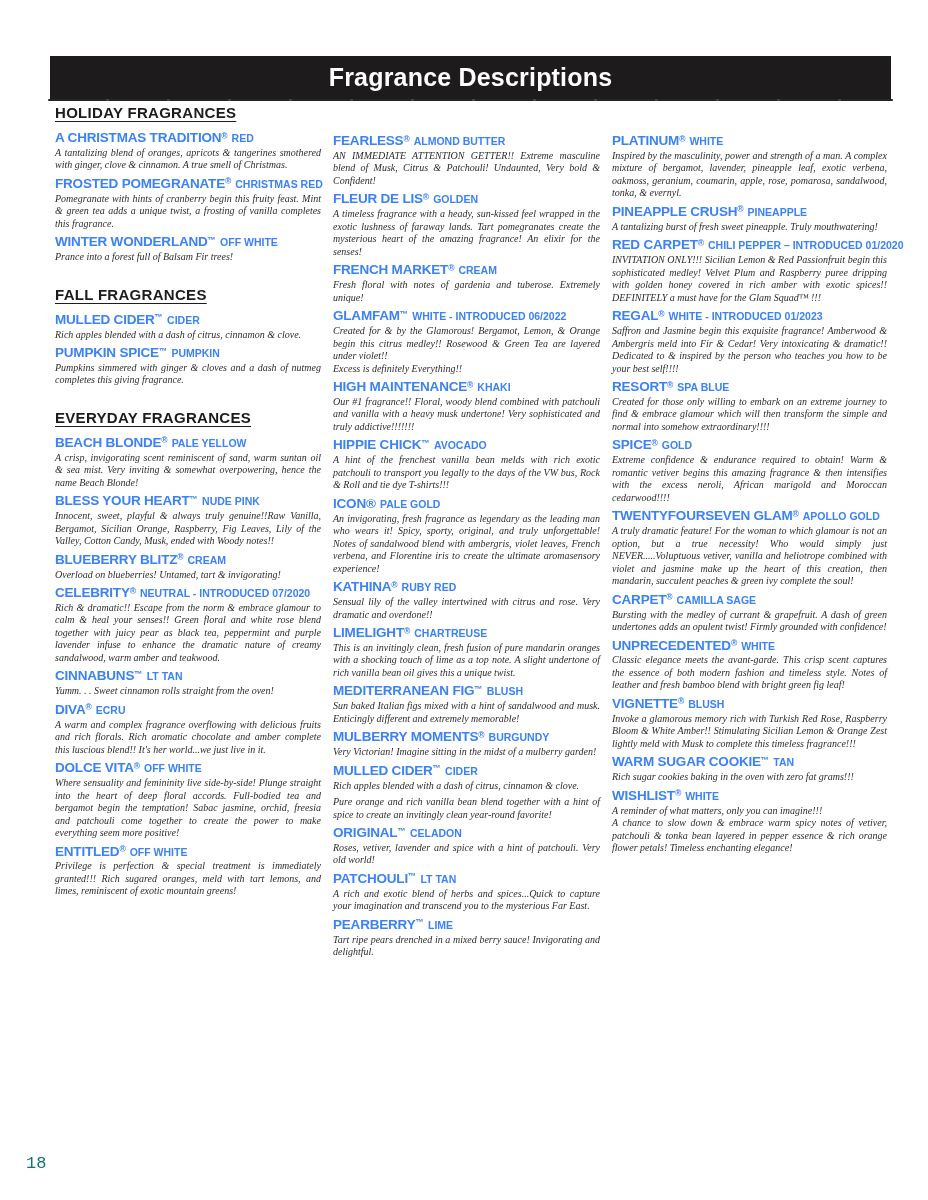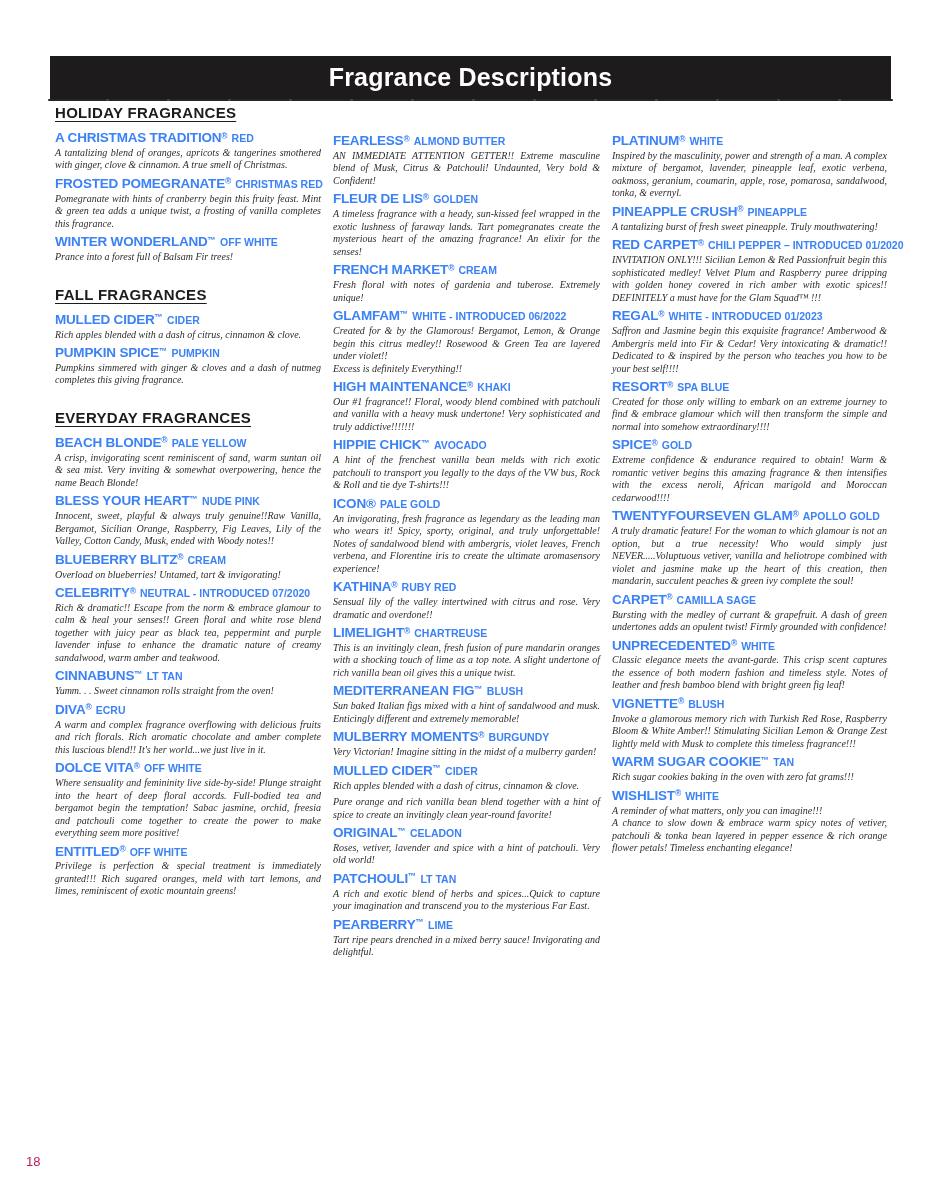--- a/index.html
+++ b/index.html
@@ -58,21 +58,21 @@
     margin:0 0 0 0;
     font-family:"Liberation Serif","DejaVu Serif",serif;
     font-style:italic;
     font-size:10px;line-height:1.25;
     color:#2e2c2d;
     text-align:justify;
     white-space:pre-line;
   }
   .page-number{
     position:absolute;left:26px;top:1154px;
-    font-size:13px;color:#be185d;
+    font-size:17px;color:#0f766e;font-family:Liberation Mono, monospace;
   }
 </style>
 </head>
 <body>
 
 <div class="page">
   <div class="banner">
     <span class="banner-title">Fragrance Descriptions</span>
   </div>
   <div class="divider"></div>

